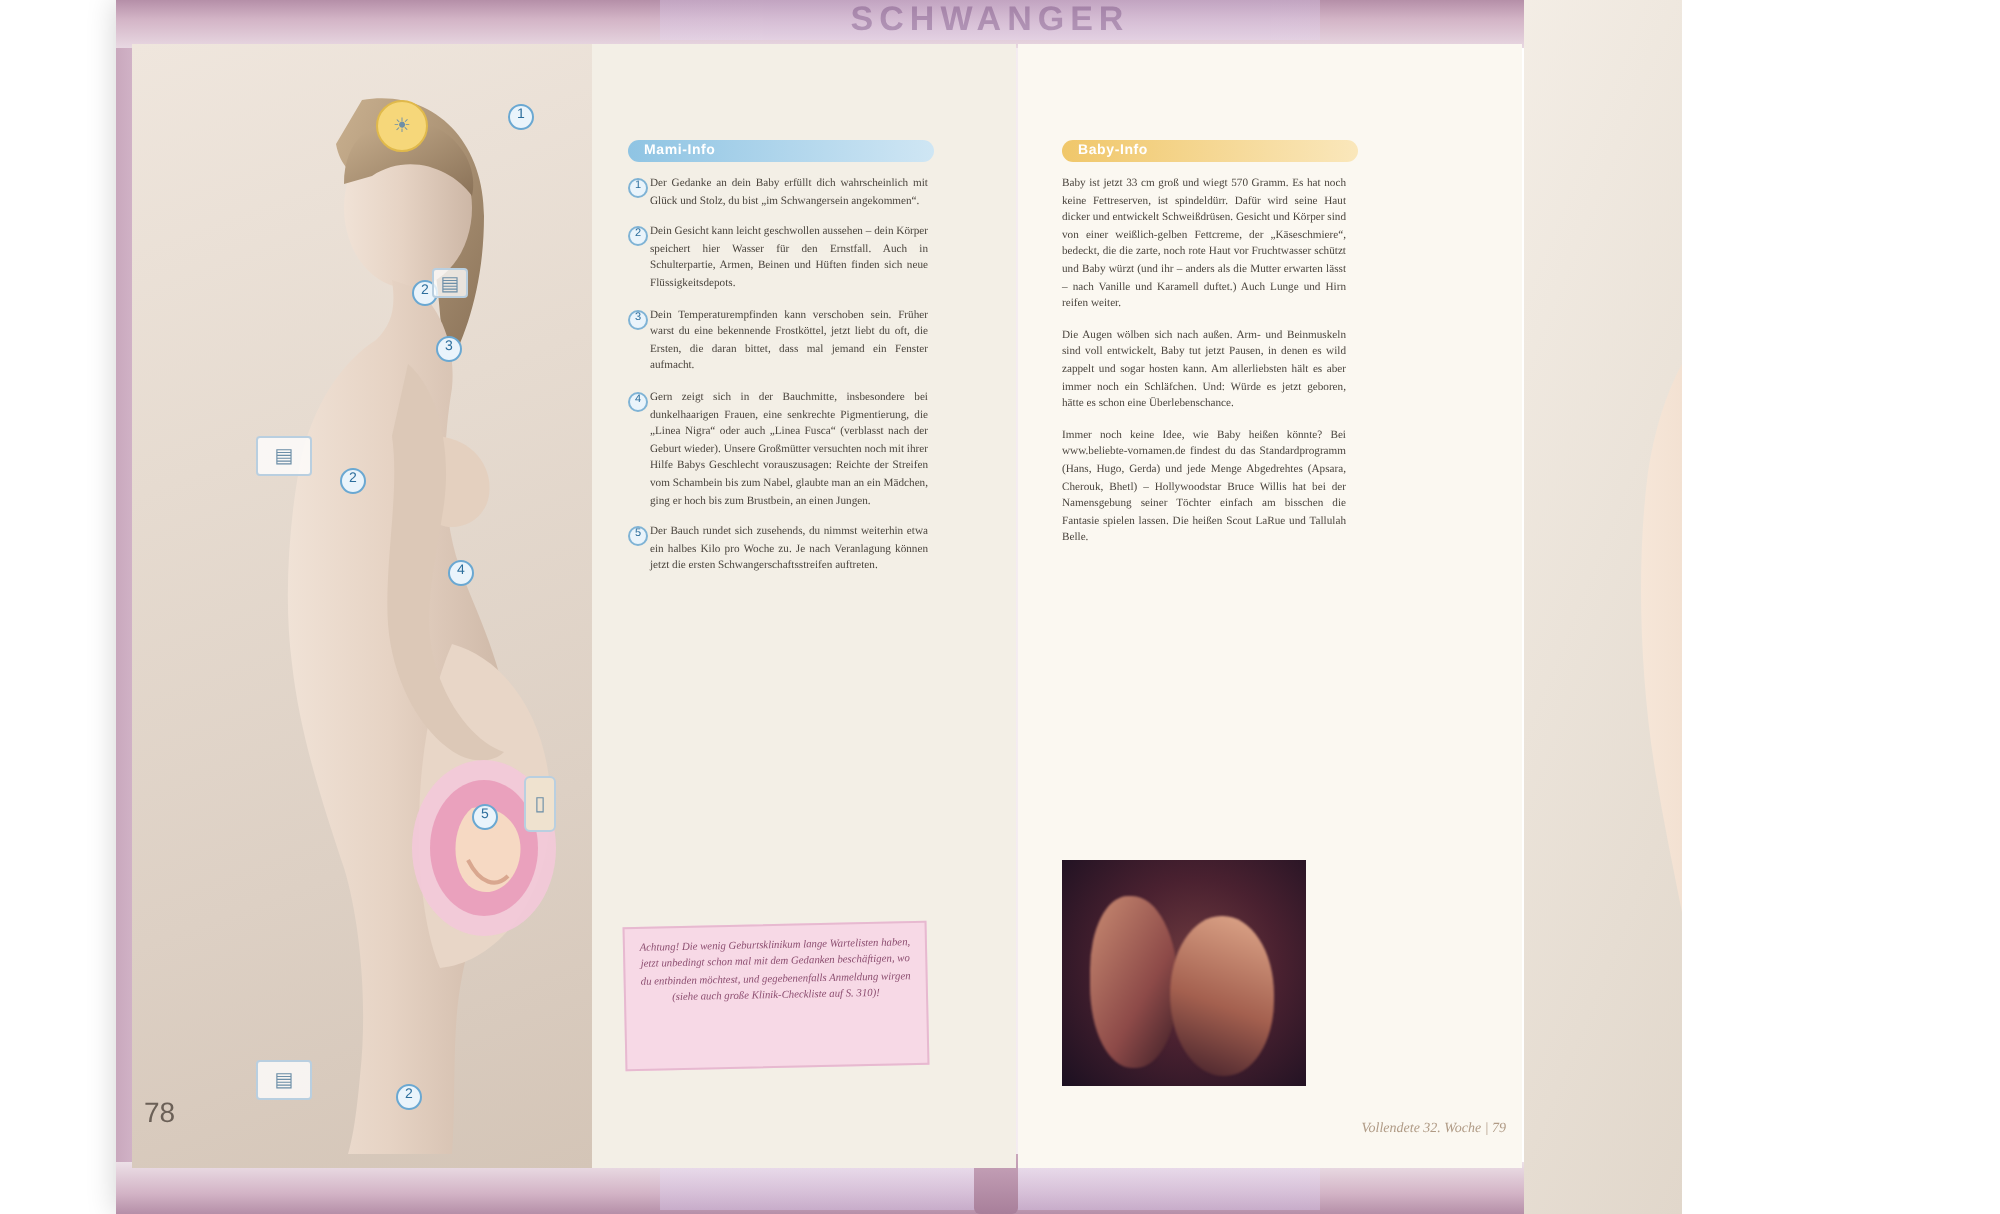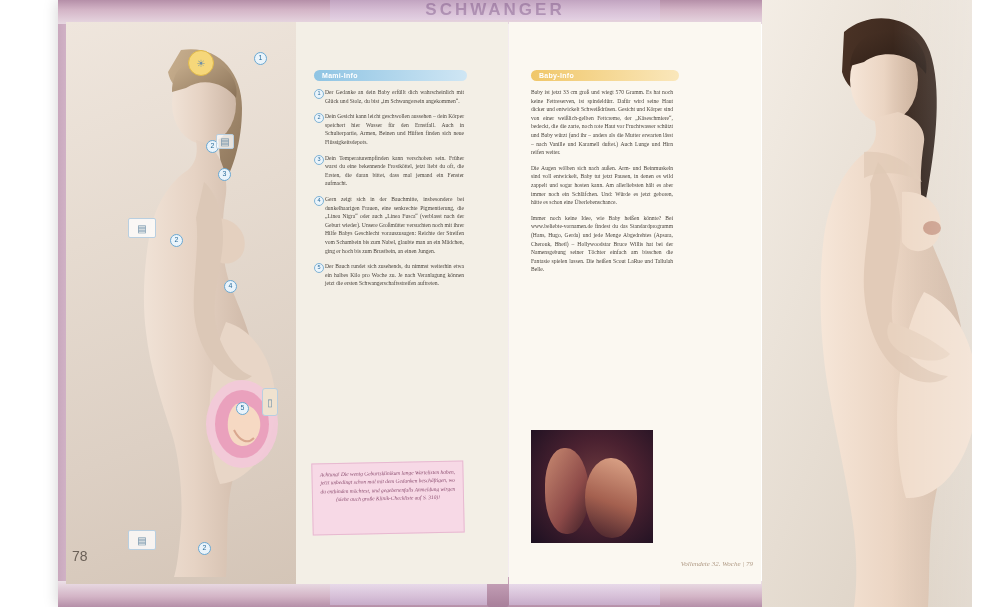--- a/index.html
+++ b/index.html
@@ -8,21 +8,21 @@
     background: #ffffff;
   }
   body {
     width: 1000px;
     height: 607px;
     overflow: hidden;
     font-family: "Liberation Serif", serif;
   }
   .page {
     position: relative;
-    width: 972px;
+    width: 841px;
     height: 607px;
     background: #fdfcfa;
     overflow: hidden;
   }
 
   
   .book {
     position: absolute;
     left: 58px;
     top: 0px;

